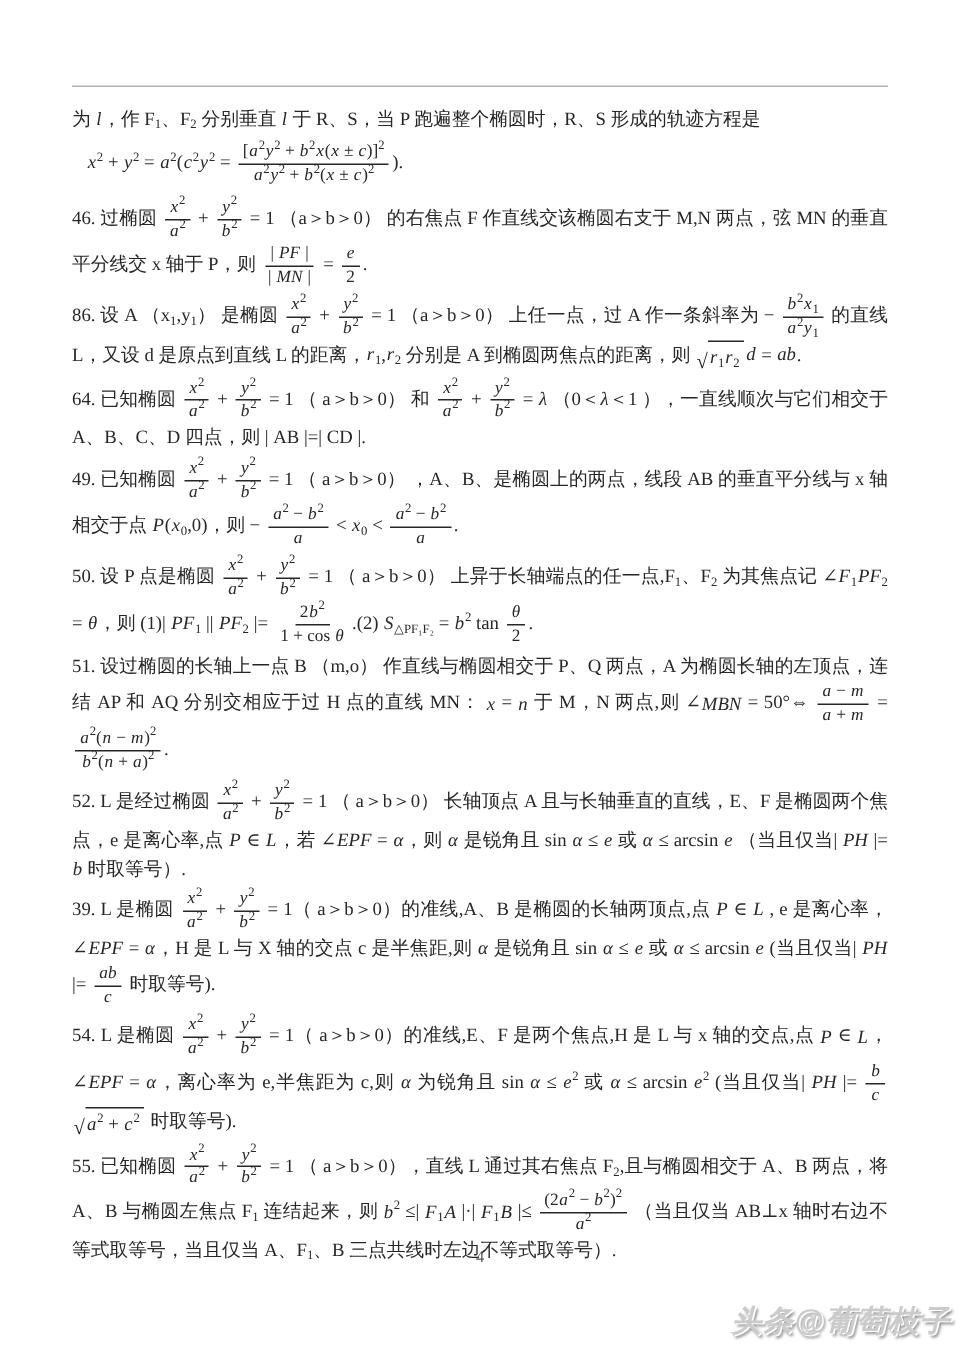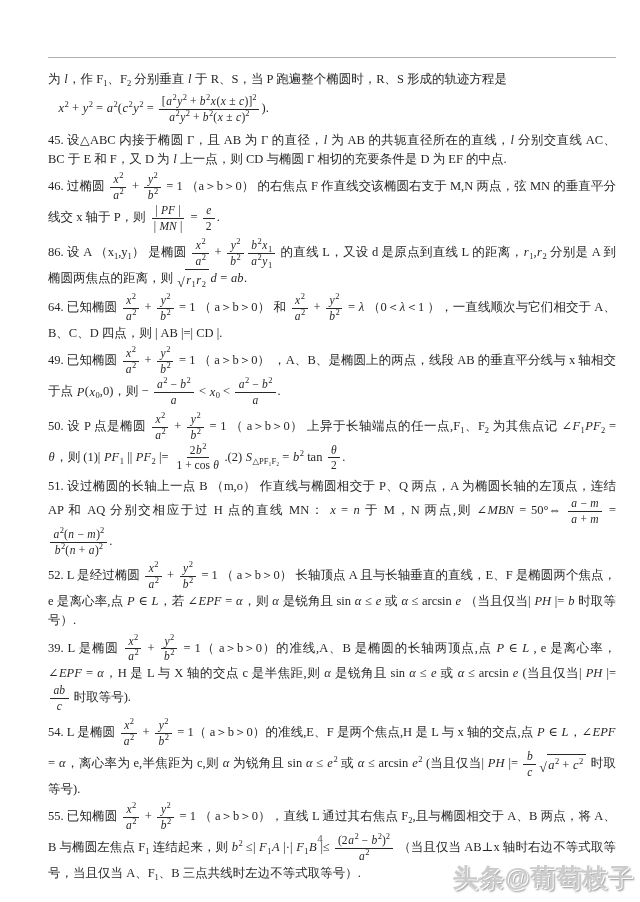--- a/index.html
+++ b/index.html
@@ -2,21 +2,21 @@
 <html style="--paper: #ffffff; --ink: #272727; --rule: #b0b0b0; --wm: #cbcbcb;"><head>
 <meta charset="utf-8">
 <style>
   html,body{margin:0;padding:0;background:#ffffff;}
   .page{
     position:relative;
     width:640px;height:902px;
     margin:0 auto;
     background:var(--paper,#ffffff);
     box-sizing:border-box;
-    padding:14px 24px 0 48px;
+    padding:14px 48px 0 48px;
     overflow:hidden;
     font-family:"Liberation Serif","DejaVu Serif",serif;
     color:var(--ink,#272727);
   }
   .top-rule{
     height:0;border:none;
     border-top:1px solid var(--rule,#b0b0b0);
     margin:43px 0 12px 0;
   }
   .doc-body{width:100%;}
@@ -44,57 +44,57 @@
   .sqrt{display:inline-flex;align-items:stretch;vertical-align:middle;margin:0 1px;}
   .sqrt>.sign{align-self:flex-end;line-height:1;font-size:1.1em;}
   .sqrt>.body{border-top:1px solid var(--ink,#272727);padding:1px 3px 0 1px;}
   .footer-page{
     position:absolute;left:0;right:0;bottom:58px;
     text-align:center;font-size:11px;color:#5a5a5a;
   }
   .watermark{
     position:absolute;right:6px;bottom:8px;
     font-family:"Liberation Sans","DejaVu Sans",sans-serif;
-    font-weight:bold;font-size:25px;letter-spacing:1px;
+    font-weight:bold;font-size:20px;letter-spacing:1px;
     color:var(--wm,#cbcbcb);
     text-shadow:1px 1px 0 #ffffff, 2px 2px 2px #8f8f8f, -1px -1px 0 #ffffff;
+    font-style:italic;
   }
 </style>
 </head>
 <body>
 
 <div class="page">
   <div class="top-rule"></div>
   <div class="doc-body">
       <p class="para"><span class="t">为 </span><span class="v">l</span><span class="t">，作 F</span><span class="sb">1</span><span class="t">、F</span><span class="sb">2</span><span class="t"> 分别垂直 </span><span class="v">l</span><span class="t"> 于 R、S，当 P 跑遍整个椭圆时，R、S 形成的轨迹方程是</span></p>
       <p class="para formula"><span class="v">x</span><span class="sp">2</span><span class="t"> + </span><span class="v">y</span><span class="sp">2</span><span class="t"> = </span><span class="v">a</span><span class="sp">2</span><span class="t">(</span><span class="v">c</span><span class="sp">2</span><span class="v">y</span><span class="sp">2</span><span class="t"> = </span><span class="frac">
           <span class="num"><span class="t">[</span><span class="v">a</span><span class="sp">2</span><span class="v">y</span><span class="sp">2</span><span class="t"> + </span><span class="v">b</span><span class="sp">2</span><span class="v">x</span><span class="t">(</span><span class="v">x</span><span class="t"> ± </span><span class="v">c</span><span class="t">)]</span><span class="sp">2</span></span>
           <span class="den"><span class="v">a</span><span class="sp">2</span><span class="v">y</span><span class="sp">2</span><span class="t"> + </span><span class="v">b</span><span class="sp">2</span><span class="t">(</span><span class="v">x</span><span class="t"> ± </span><span class="v">c</span><span class="t">)</span><span class="sp">2</span></span>
         </span><span class="t">).</span></p>
-      <p class="para"><span class="t">45. 设△ABC 内接于椭圆 Γ，且 AB 为 Γ 的直径，</span><span class="v">l</span><span class="t"> 为 AB 的共轭直径所在的直线，</span><span class="v">l</span><span class="t"> 分别交直线 AC、BC 于 E 和 F，又 D 为 </span><span class="v">l</span><span class="t"> 上一点，则 CD 与椭圆 Γ 相切的充要条件是 D 为 EF 的中点.</span></p>
       <p class="para"><span class="t">46. 过椭圆 </span><span class="frac">
           <span class="num"><span class="v">x</span><span class="sp">2</span></span>
           <span class="den"><span class="v">a</span><span class="sp">2</span></span>
         </span><span class="t"> + </span><span class="frac">
           <span class="num"><span class="v">y</span><span class="sp">2</span></span>
           <span class="den"><span class="v">b</span><span class="sp">2</span></span>
         </span><span class="t"> = 1 （a＞b＞0） 的右焦点 F 作直线交该椭圆右支于 M,N 两点，弦 MN 的垂直平分线交 x 轴于 P，则 </span><span class="frac">
           <span class="num"><span class="t">| </span><span class="v">PF</span><span class="t"> |</span></span>
           <span class="den"><span class="t">| </span><span class="v">MN</span><span class="t"> |</span></span>
         </span><span class="t"> = </span><span class="frac">
           <span class="num"><span class="v">e</span></span>
           <span class="den"><span class="t">2</span></span>
         </span><span class="t">.</span></p>
       <p class="para"><span class="t">86. 设 A （x</span><span class="sb">1</span><span class="t">,y</span><span class="sb">1</span><span class="t">） 是椭圆 </span><span class="frac">
           <span class="num"><span class="v">x</span><span class="sp">2</span></span>
           <span class="den"><span class="v">a</span><span class="sp">2</span></span>
         </span><span class="t"> + </span><span class="frac">
           <span class="num"><span class="v">y</span><span class="sp">2</span></span>
           <span class="den"><span class="v">b</span><span class="sp">2</span></span>
-        </span><span class="frac">
+        </span><span class="t"> = 1 （a＞b＞0） 上任一点，过 A 作一条斜率为 − </span><span class="frac">
           <span class="num"><span class="v">b</span><span class="sp">2</span><span class="v">x</span><span class="sb">1</span></span>
           <span class="den"><span class="v">a</span><span class="sp">2</span><span class="v">y</span><span class="sb">1</span></span>
         </span><span class="t"> 的直线 L，又设 d 是原点到直线 L 的距离，</span><span class="v">r</span><span class="sb">1</span><span class="t">,</span><span class="v">r</span><span class="sb">2</span><span class="t"> 分别是 A 到椭圆两焦点的距离，则 </span><span class="sqrt">
           <span class="sign">√</span>
           <span class="body"><span class="v">r</span><span class="sb">1</span><span class="v">r</span><span class="sb">2</span></span>
         </span><span class="v">d</span><span class="t"> = </span><span class="v">ab</span><span class="t">.</span></p>
       <p class="para"><span class="t">64. 已知椭圆 </span><span class="frac">
           <span class="num"><span class="v">x</span><span class="sp">2</span></span>
           <span class="den"><span class="v">a</span><span class="sp">2</span></span>
         </span><span class="t"> + </span><span class="frac">

